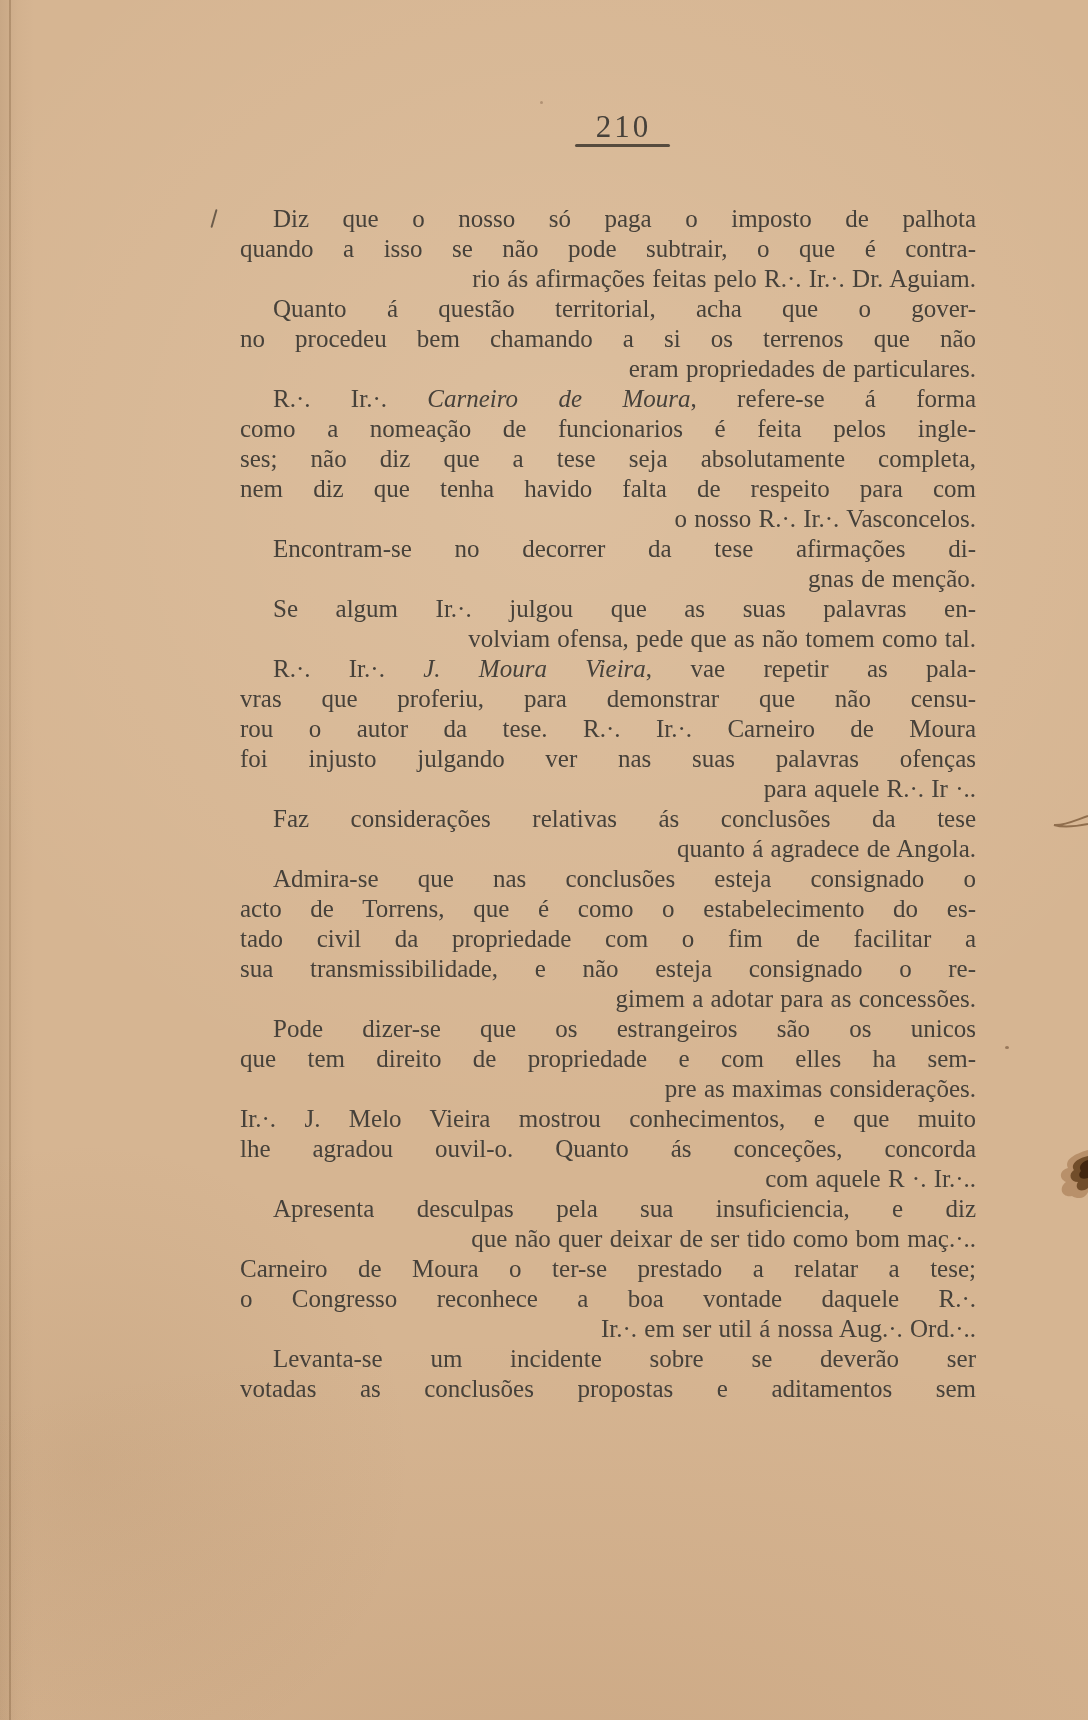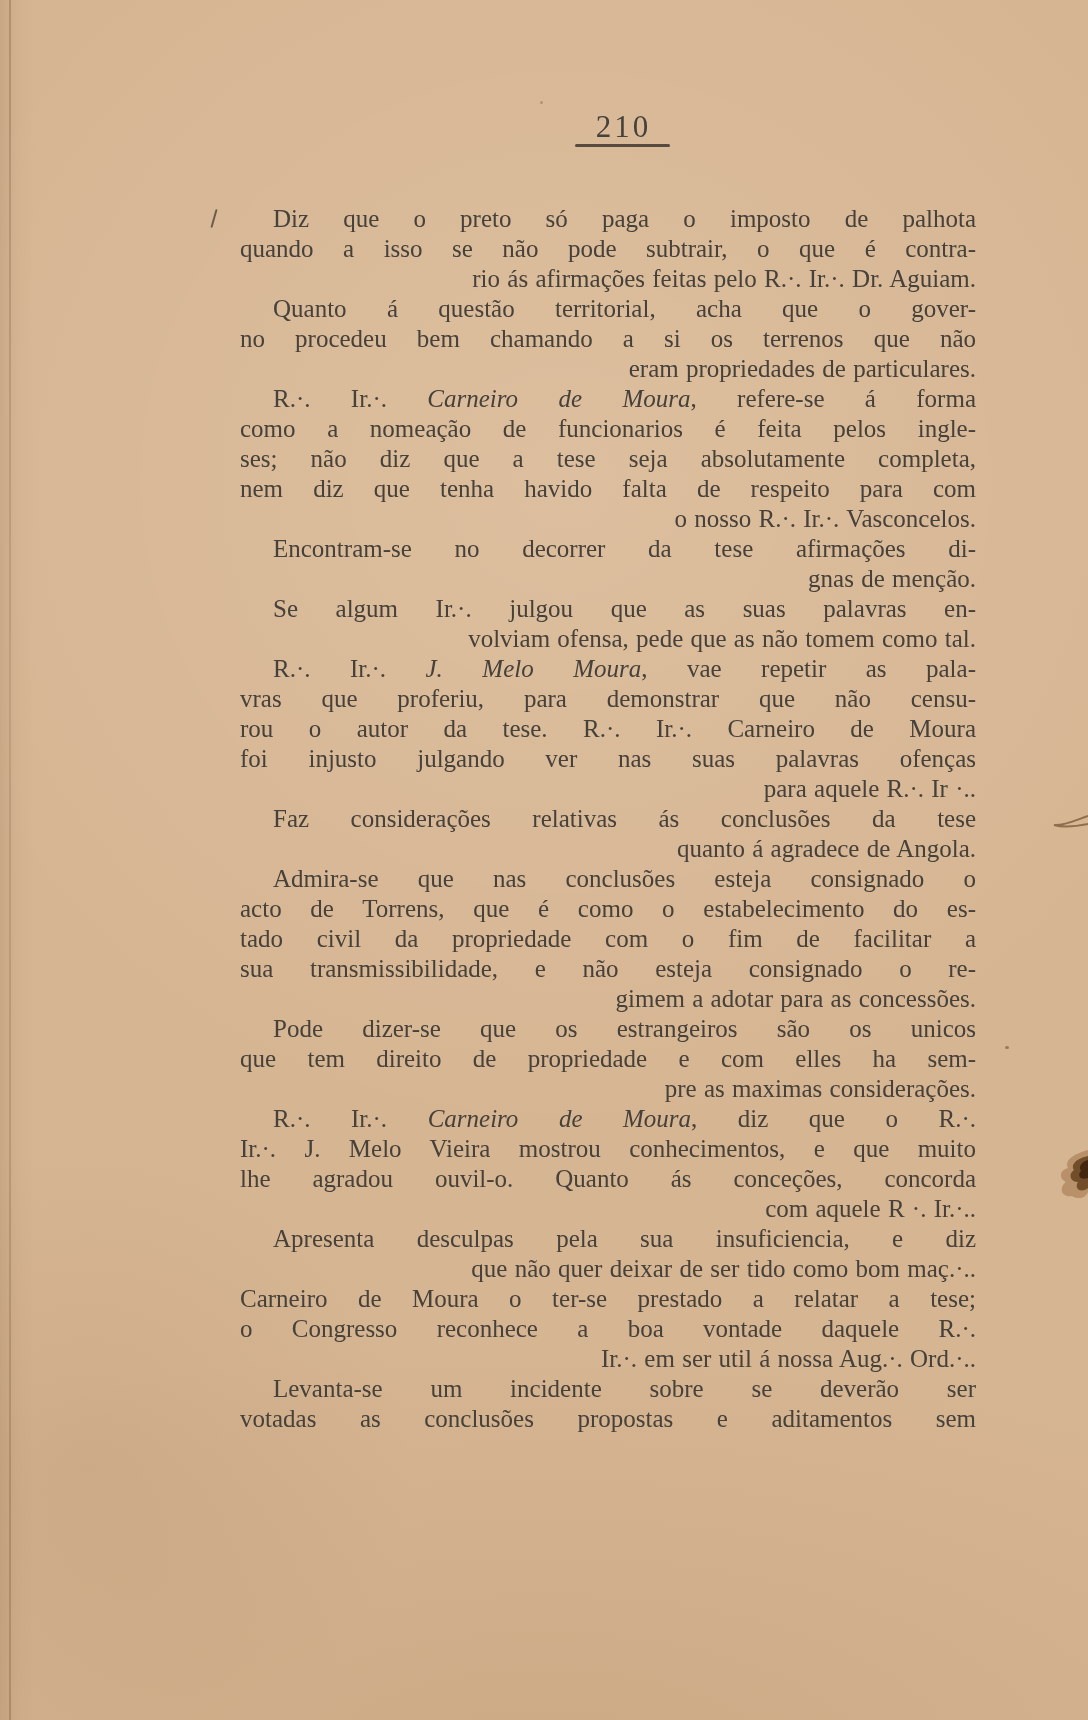--- a/index.html
+++ b/index.html
@@ -77,21 +77,21 @@
 </head>
 <body>
 
 <div class="page">
 
   <div class="folio">210</div>
   <div class="folio-rule"></div>
 
   <div class="text-block">
       <div class="para">
-        <div class="line j ind"><span>Diz que o preto só paga o imposto de palhota</span></div>
+        <div class="line j ind"><span>Diz que o nosso só paga o imposto de palhota</span></div>
         <div class="line j"><span>quando a isso se não pode subtrair, o que é contra-</span></div>
         <div class="line"><span>rio ás afirmações feitas pelo R.·. Ir.·. Dr. Aguiam.</span></div>
       </div>
       <div class="para">
         <div class="line j ind"><span>Quanto á questão territorial, acha que o gover-</span></div>
         <div class="line j"><span>no procedeu bem chamando a si os terrenos que não</span></div>
         <div class="line"><span>eram propriedades de particulares.</span></div>
       </div>
       <div class="para">
         <div class="line j ind"><span>R.·. Ir.·. </span><i>Carneiro de Moura</i><span>, refere-se á forma</span></div>
@@ -102,21 +102,21 @@
       </div>
       <div class="para">
         <div class="line j ind"><span>Encontram-se no decorrer da tese afirmações di-</span></div>
         <div class="line"><span>gnas de menção.</span></div>
       </div>
       <div class="para">
         <div class="line j ind"><span>Se algum Ir.·. julgou que as suas palavras en-</span></div>
         <div class="line"><span>volviam ofensa, pede que as não tomem como tal.</span></div>
       </div>
       <div class="para">
-        <div class="line j ind"><span>R.·. Ir.·. </span><i>J. Melo Moura</i><span>, vae repetir as pala-</span></div>
+        <div class="line j ind"><span>R.·. Ir.·. </span><i>J. Moura Vieira</i><span>, vae repetir as pala-</span></div>
         <div class="line j"><span>vras que proferiu, para demonstrar que não censu-</span></div>
         <div class="line j"><span>rou o autor da tese. R.·. Ir.·. Carneiro de Moura</span></div>
         <div class="line j"><span>foi injusto julgando ver nas suas palavras ofenças</span></div>
         <div class="line"><span>para aquele R.·. Ir ·..</span></div>
       </div>
       <div class="para">
         <div class="line j ind"><span>Faz considerações relativas ás conclusões da tese</span></div>
         <div class="line"><span>quanto á agradece de Angola.</span></div>
       </div>
       <div class="para">
@@ -125,21 +125,20 @@
         <div class="line j"><span>tado civil da propriedade com o fim de facilitar a</span></div>
         <div class="line j"><span>sua transmissibilidade, e não esteja consignado o re-</span></div>
         <div class="line"><span>gimem a adotar para as concessões.</span></div>
       </div>
       <div class="para">
         <div class="line j ind"><span>Pode dizer-se que os estrangeiros são os unicos</span></div>
         <div class="line j"><span>que tem direito de propriedade e com elles ha sem-</span></div>
         <div class="line"><span>pre as maximas considerações.</span></div>
       </div>
       <div class="para">
-        <div class="line j ind"><span>R.·. Ir.·. </span><i>Carneiro de Moura</i><span>, diz que o R.·.</span></div>
         <div class="line j"><span>Ir.·. J. Melo Vieira mostrou conhecimentos, e que muito</span></div>
         <div class="line j"><span>lhe agradou ouvil-o. Quanto ás conceções, concorda</span></div>
         <div class="line"><span>com aquele R ·. Ir.·..</span></div>
       </div>
       <div class="para">
         <div class="line j ind"><span>Apresenta desculpas pela sua insuficiencia, e diz</span></div>
         <div class="line"><span>que não quer deixar de ser tido como bom maç.·..</span></div>
       </div>
       <div class="para">
         <div class="line j"><span>Carneiro de Moura o ter-se prestado a relatar a tese;</span></div>

